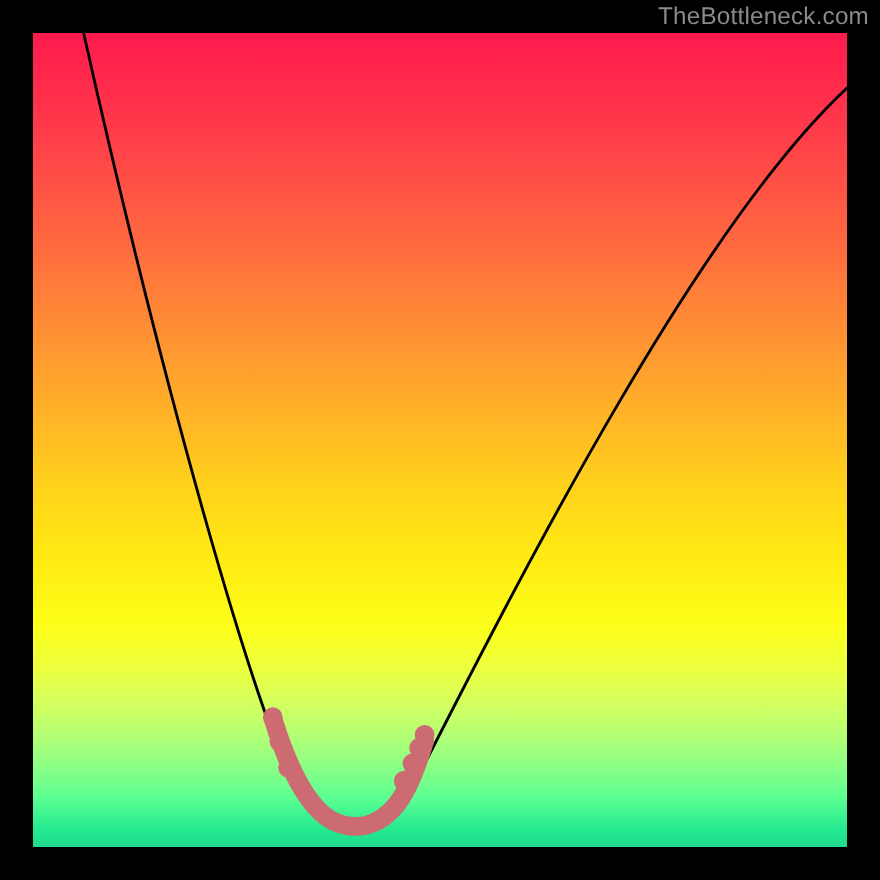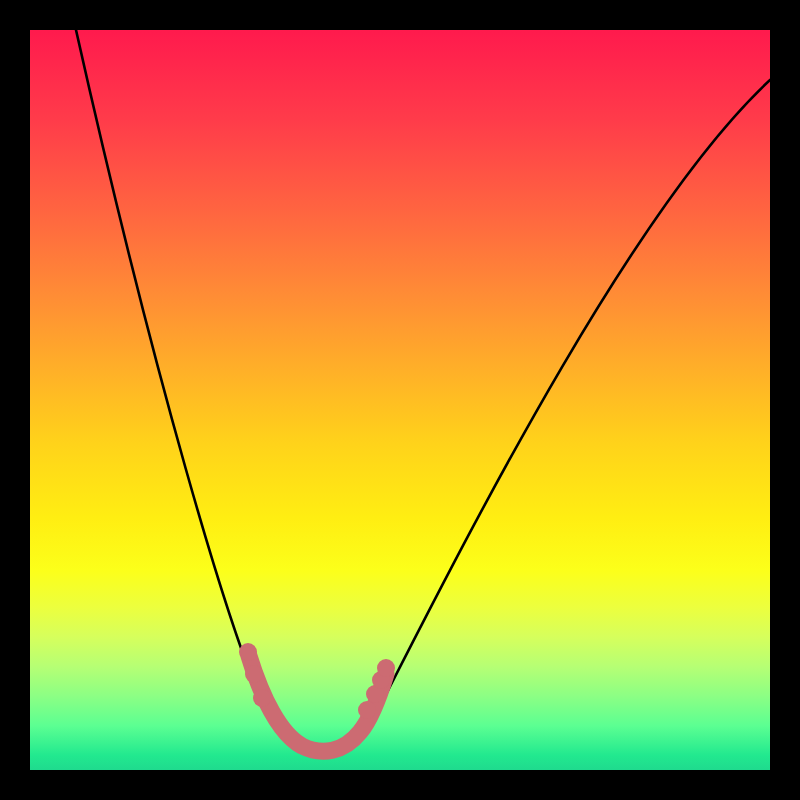--- a/index.html
+++ b/index.html
@@ -62,20 +62,21 @@
     position: absolute;
     inset: 0;
     width: 100%;
     height: 100%;
   }
 </style>
 </head>
 <body>
 
 <div class="frame">
+  <div class="watermark">TheBottleneck.com</div>
 
   <div class="plot-area">
     <div class="gradient"></div>
 
     <svg class="curves" viewBox="0 0 740 740" preserveAspectRatio="none">
 
       <path fill="none" stroke="#000" stroke-width="2.6" stroke-linecap="round" d="M 46 0 C 120 330, 200 610, 240 690 C 252 713, 268 723, 292 723 C 318 723, 332 710, 348 680 C 430 520, 600 180, 740 50"></path>
 
       <path fill="none" stroke="#cc6b72" stroke-width="17" stroke-linecap="round" d="M 219 626 C 232 668, 250 704, 272 716 C 292 726, 314 722, 330 702 C 340 690, 350 664, 356 644"></path>
 

